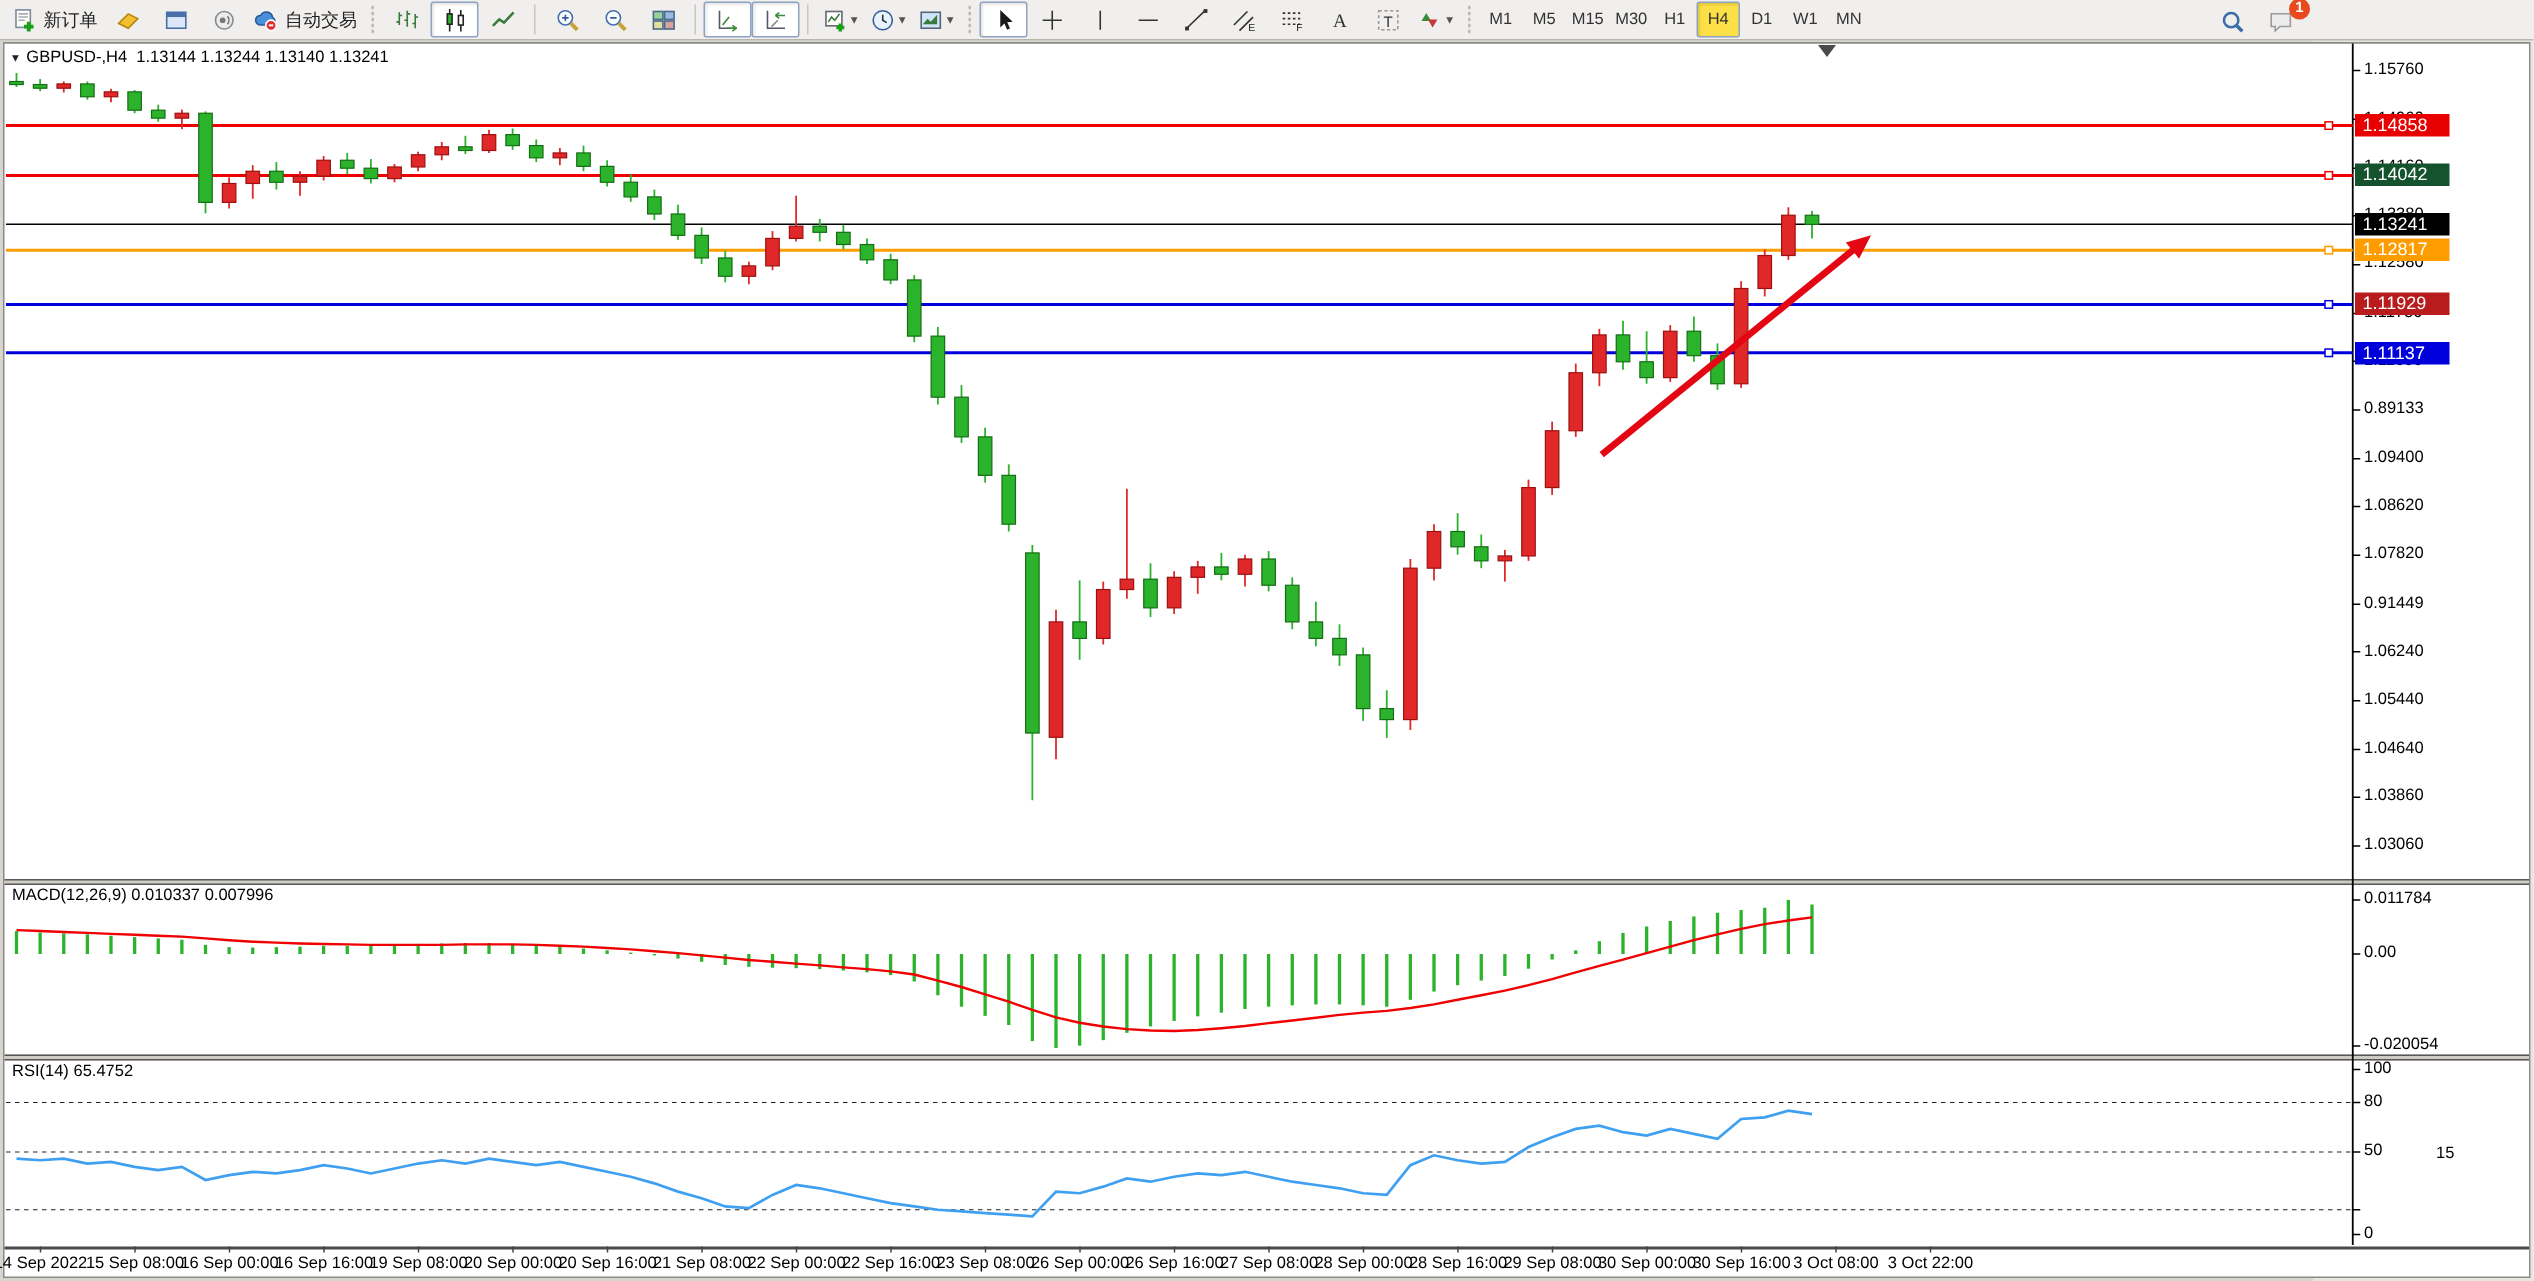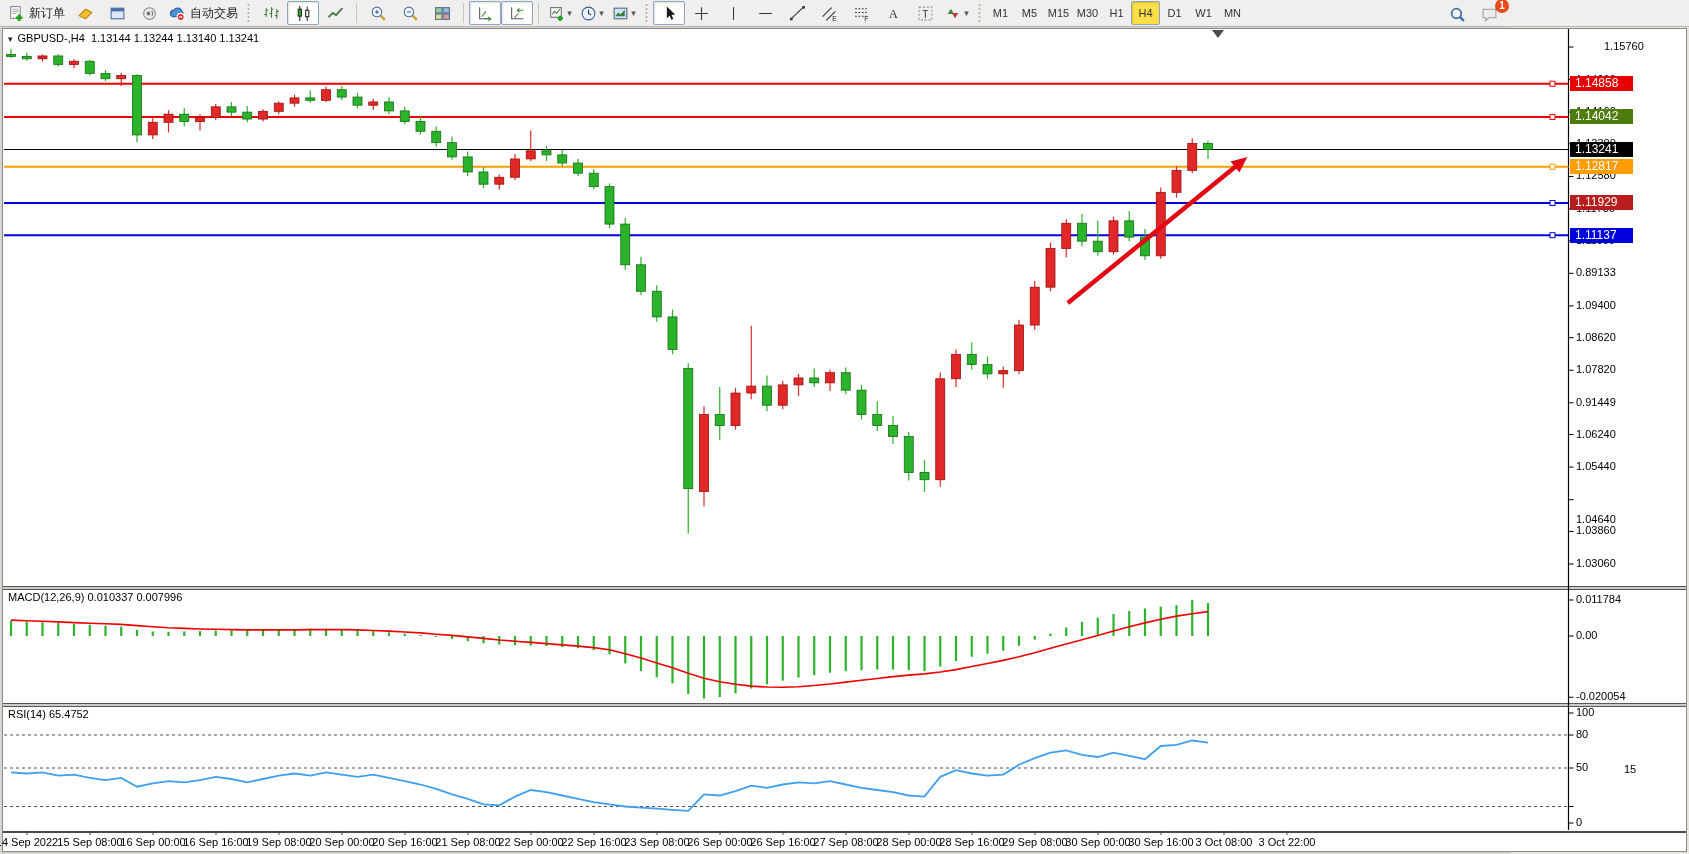--- a/index.html
+++ b/index.html
@@ -1,17 +1,17 @@
 <!DOCTYPE html>
 <html><head>
 <meta charset="utf-8">
 <style>
   html,body{margin:0;padding:0;width:1689px;height:854px;overflow:hidden;
     font-family:"Liberation Sans",sans-serif;background:#e8e5df;}
-  #root{position:relative;width:1511px;height:854px;background:#d8d5cf;}
+  #root{position:relative;width:1511px;height:854px;background:#d8d5cf;padding-left:31px;}
   
   #toolbar{position:absolute;left:0;top:0;width:1689px;height:27px;background:#f0efed;
     border-bottom:1px solid #b9b6b0;display:flex;align-items:center;padding-left:4px;box-sizing:border-box;}
   .tgrip{width:5px;height:20px;margin:0 4px;background-image:radial-gradient(circle,#b5b2ac 1px,transparent 1.2px);
     background-size:3px 4px;background-repeat:repeat-y;background-position:center;}
   .tsep{width:1px;height:20px;background:#c9c6c0;margin:0 5px;}
   .tbtn{height:22px;min-width:24px;display:flex;align-items:center;justify-content:center;
     padding:0 3px;border:1px solid transparent;border-radius:2px;cursor:default;}
   .tbtn.active{border:1px solid #8ea4c0;background:#ffffff;box-shadow:inset 1px 1px 2px rgba(0,0,0,.12);}
   .tbtn .ticon{width:17px;height:17px;}
@@ -557,47 +557,47 @@
       <line x1="909" y1="831" x2="909" y2="835" stroke="#444"></line>
       <line x1="972" y1="831" x2="972" y2="835" stroke="#444"></line>
       <line x1="1035" y1="831" x2="1035" y2="835" stroke="#444"></line>
       <line x1="1098" y1="831" x2="1098" y2="835" stroke="#444"></line>
       <line x1="1161" y1="831" x2="1161" y2="835" stroke="#444"></line>
       <line x1="1224" y1="831" x2="1224" y2="835" stroke="#444"></line>
       <line x1="1287" y1="831" x2="1287" y2="835" stroke="#444"></line>
     </svg>
 
   <div id="pricegutter">
-      <div class="axlabel" style="top: 40px; margin-left: 28px;">1.15760</div>
+      <div class="axlabel" style="top: 40px;">1.15760</div>
       <div class="axlabel" style="top: 72.5669px;">1.14960</div>
       <div class="axlabel" style="top: 105.134px;">1.14160</div>
       <div class="axlabel" style="top: 136.887px;">1.13380</div>
       <div class="axlabel" style="top: 169.454px;">1.12580</div>
       <div class="axlabel" style="top: 202.02px;">1.11780</div>
       <div class="axlabel" style="top: 233.773px;">1.11000</div>
       <div class="axlabel" style="top: 266.34px;">0.89133</div>
       <div class="axlabel" style="top: 298.907px;">1.09400</div>
       <div class="axlabel" style="top: 330.66px;">1.08620</div>
       <div class="axlabel" style="top: 363.227px;">1.07820</div>
       <div class="axlabel" style="top: 395.794px;">0.91449</div>
       <div class="axlabel" style="top: 427.546px;">1.06240</div>
       <div class="axlabel" style="top: 460.113px;">1.05440</div>
-      <div class="axlabel" style="top: 492.68px; margin-top: 20px;">1.04640</div>
+      <div class="axlabel" style="top: 492.68px;">1.04640</div>
       <div class="axlabel" style="top: 524.433px;">1.03860</div>
       <div class="axlabel" style="top: 557px;">1.03060</div>
       <div class="axlabel" style="top: 593px;">0.011784</div>
       <div class="axlabel" style="top: 629px;">0.00</div>
       <div class="axlabel" style="top: 690.265px;">-0.020054</div>
       <div class="axlabel" style="top: 706px;">100</div>
       <div class="axlabel" style="top: 728px;">80</div>
       <div class="axlabel" style="top: 761px;">50</div>
       <div class="axlabel" style="top: 763px; margin-left: 48px;">15</div>
       <div class="axlabel" style="top: 816px;">0</div>
       <div class="badge" style="top: 76.2192px; background: rgb(232, 0, 0);">1.14858</div>
-      <div class="badge" style="top: 109.437px; background: #4d7c0f;">1.14042</div>
+      <div class="badge" style="top: 109.437px; background: #14532d;">1.14042</div>
       <div class="badge" style="top: 142.045px; background: rgb(0, 0, 0);">1.13241</div>
       <div class="badge" style="top: 159.306px; background: rgb(255, 156, 0);">1.12817</div>
       <div class="badge" style="top: 195.455px; background: #b91c1c;">1.11929</div>
       <div class="badge" style="top: 227.696px; background: rgb(0, 0, 221);">1.11137</div>
     </div>
   <div id="timelabels">
       <div class="tlab" style="left: -13px; top: 836px;">14 Sep 2022</div>
       <div class="tlab" style="left: 50px; top: 836px;">15 Sep 08:00</div>
       <div class="tlab" style="left: 113px; top: 836px;">16 Sep 00:00</div>
       <div class="tlab" style="left: 176px; top: 836px;">16 Sep 16:00</div>

